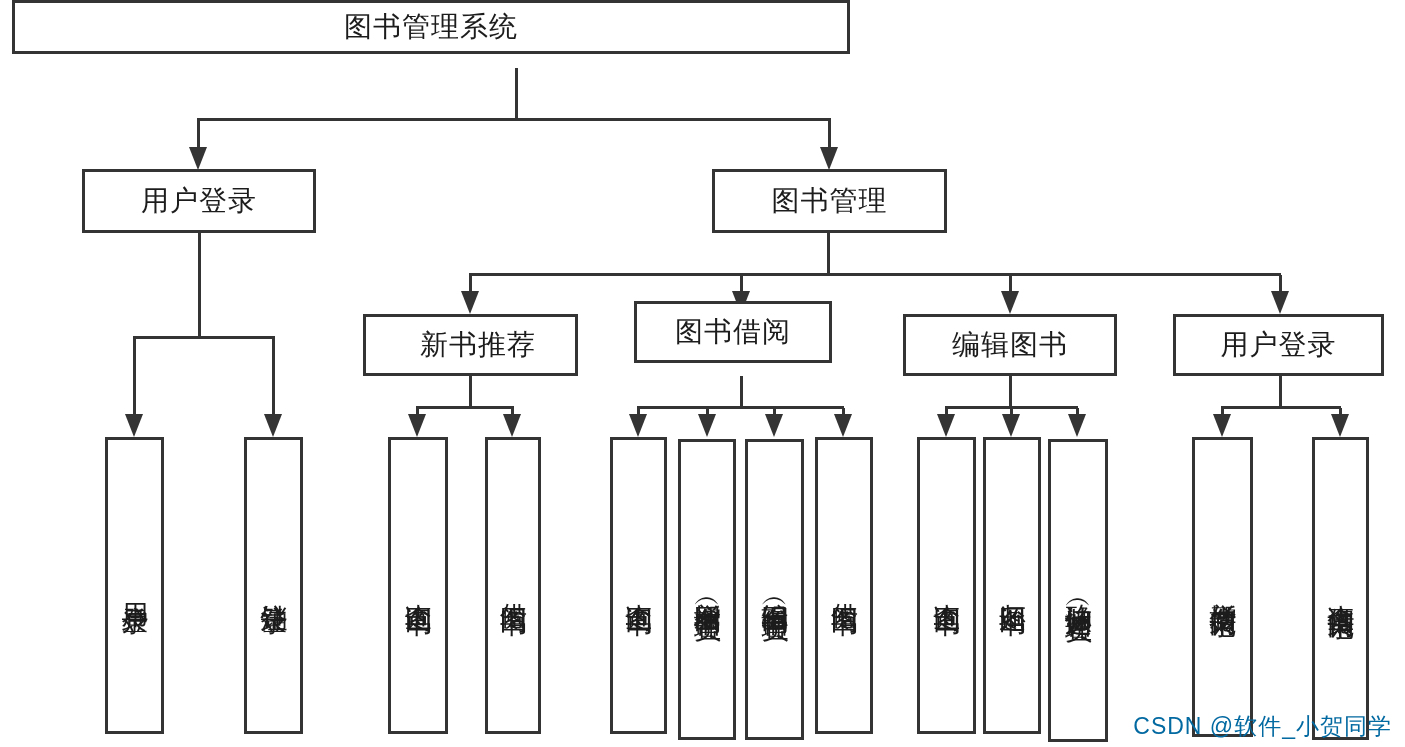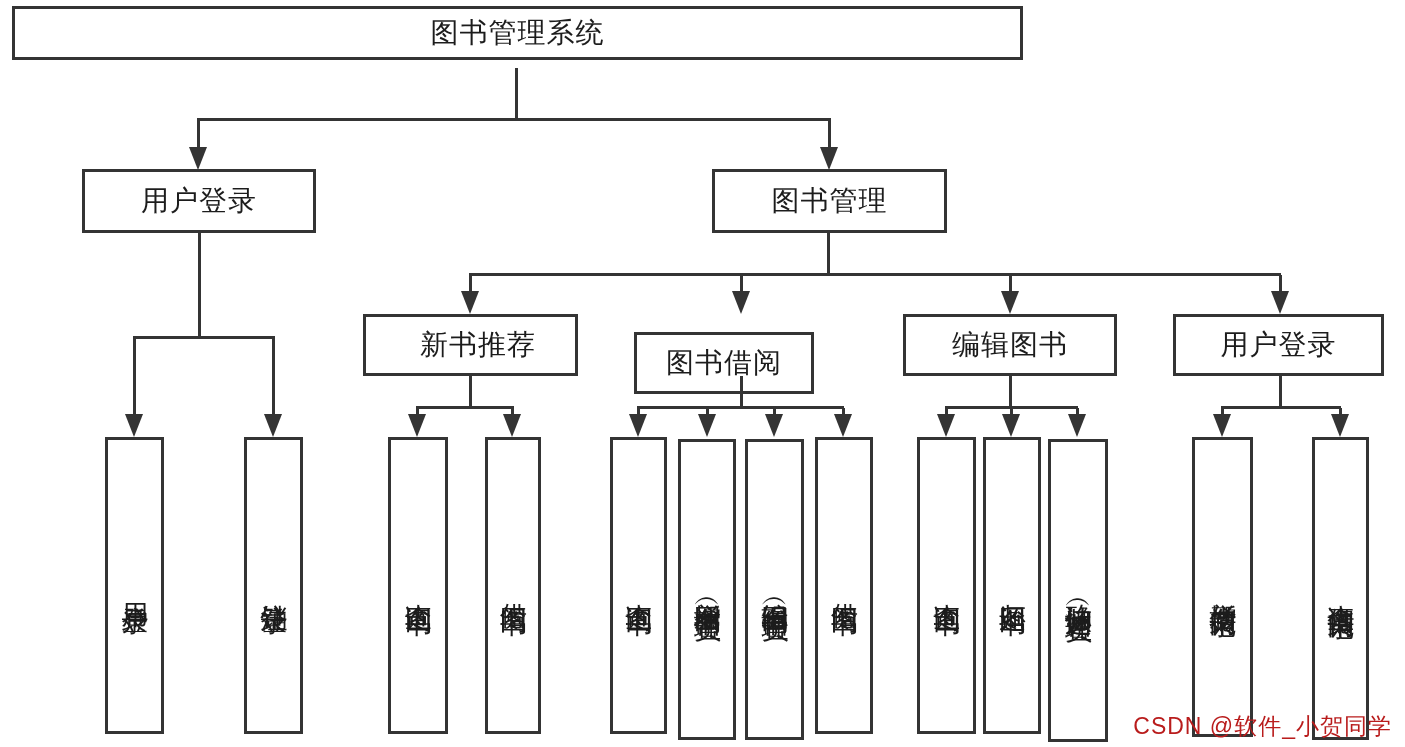--- a/index.html
+++ b/index.html
@@ -43,30 +43,30 @@
     border-left: 9px solid transparent;
     border-right: 9px solid transparent;
     border-top: 23px solid #343434;
   }
   .watermark {
     position: absolute;
     top: 711px;
     right: 13px;
     font-size: 23px;
     letter-spacing: 1px;
-    color: #b91c1c;
+    color: #0369a1;
     white-space: nowrap;
   }
 </style>
 </head>
 <body>
 
 <div class="canvas">
 
-  <div class="box" style="left:12px; top:6px; width:1011px; height:54px;text-align:center;">
+  <div class="box" style="left:12px; top:0; width:838px; height:54px;text-align:center;">
     <span class="hlabel">图书管理系统</span>
   </div>
 
   <div class="vline" style="left:515px; top:68px;  height:50px;"></div>
   <div class="hline" style="left:197px; top:118px; width:634px;"></div>
   <div class="vline" style="left:197px; top:120px; height:28px;"></div>
   <div class="arrow" style="left:189px; top:147px;"></div>
   <div class="vline" style="left:828px; top:120px; height:28px;"></div>
   <div class="arrow" style="left:820px; top:147px;"></div>
 
@@ -91,21 +91,21 @@
   <div class="vline" style="left:740px;  top:275px; height:17px;"></div>
   <div class="arrow" style="left:732px;  top:291px;"></div>
   <div class="vline" style="left:1009px; top:275px; height:17px;"></div>
   <div class="arrow" style="left:1001px; top:291px;"></div>
   <div class="vline" style="left:1279px; top:275px; height:17px;"></div>
   <div class="arrow" style="left:1271px; top:291px;"></div>
 
   <div class="box" style="left:363px; top:314px; width:215px; height:62px;padding-left:15px;">
     <span class="hlabel">新书推荐</span>
   </div>
-  <div class="box" style="left:634px; top:332px; width:180px; height:62px;">
+  <div class="box" style="left:634px; top:301px; width:198px; height:62px;">
     <span class="hlabel">图书借阅</span>
   </div>
   <div class="box" style="left:903px; top:314px; width:214px; height:62px;">
     <span class="hlabel">编辑图书</span>
   </div>
   <div class="box" style="left:1173px; top:314px; width:211px; height:62px;">
     <span class="hlabel">用户登录</span>
   </div>
 
   <div class="vline" style="left:469px; top:376px; height:30px;"></div>

